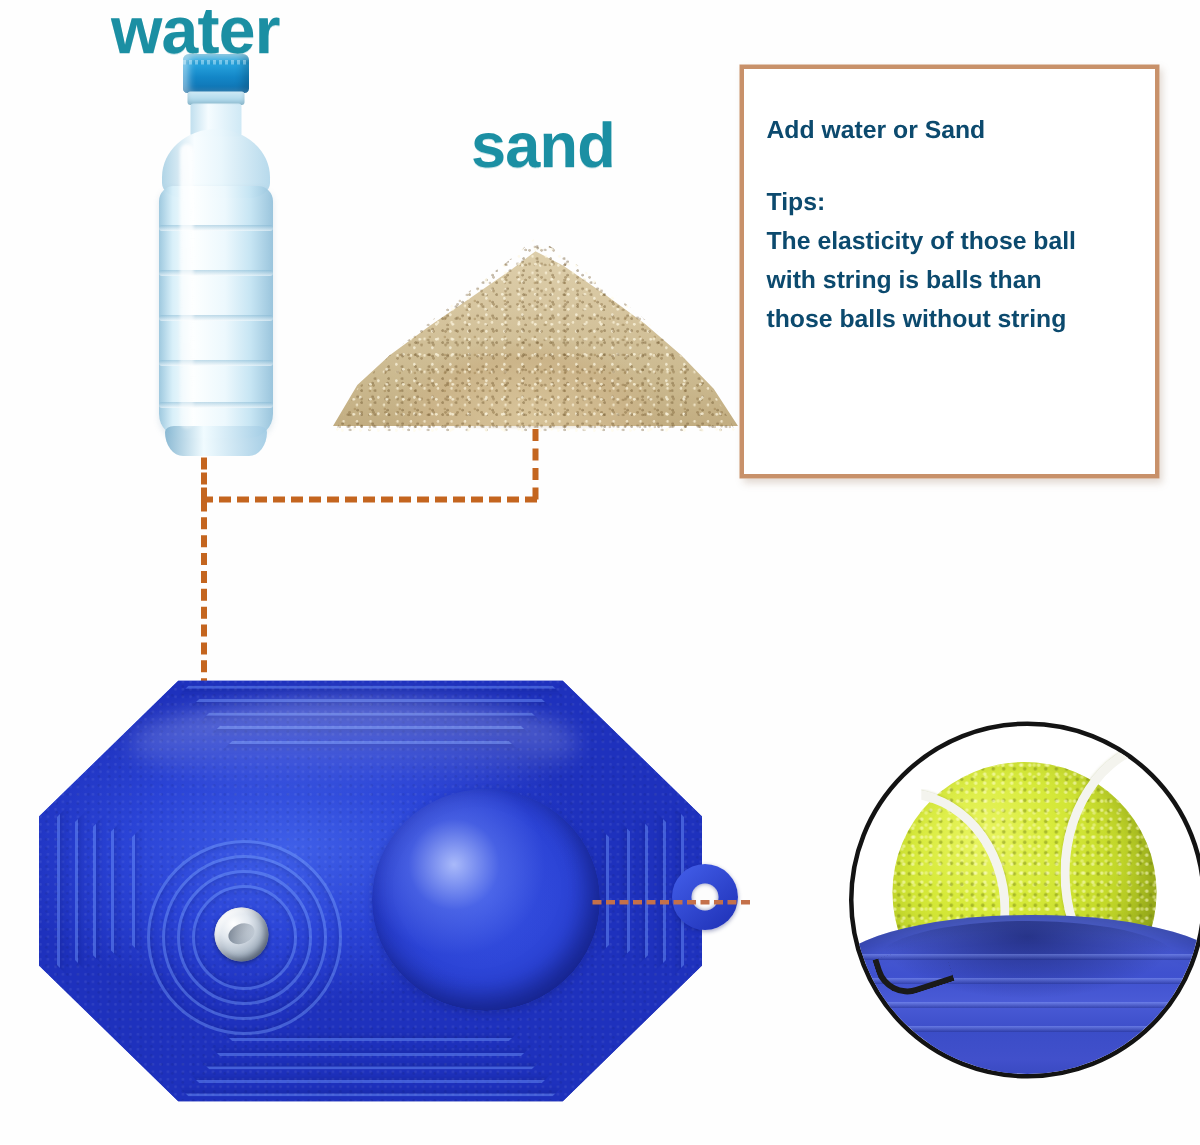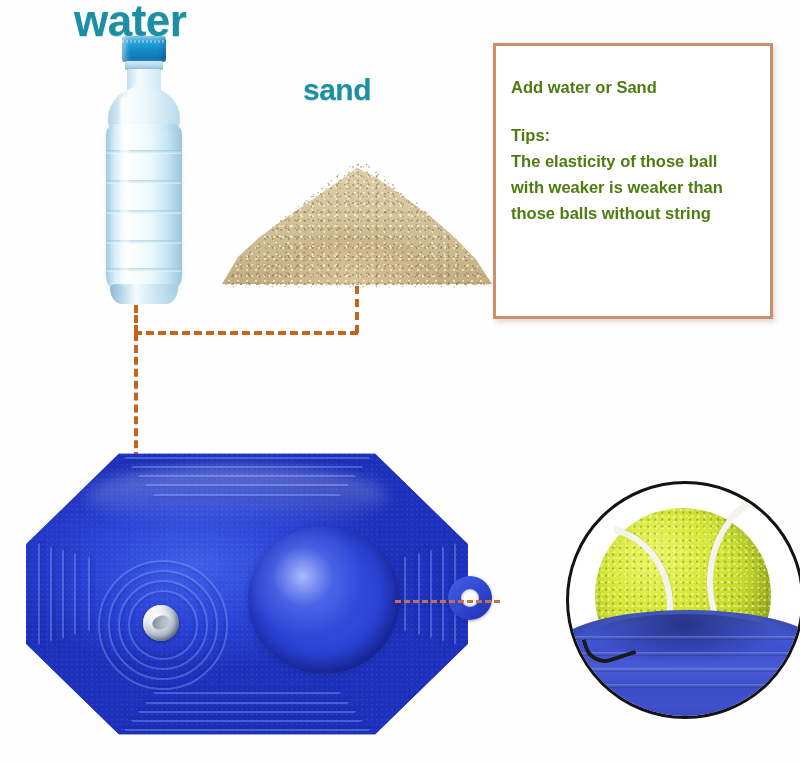--- a/index.html
+++ b/index.html
@@ -27,23 +27,23 @@
     letter-spacing: -0.5px;
     text-shadow: 0 1px 0 rgba(30,140,160,0.25);
     white-space: nowrap;
   }
   #label-water {
     left: 74px;
     top: -4px;
     font-size: 44px;
   }
   #label-sand {
-    left: 303px;
+    left: 314px;
     top: 73px;
-    font-size: 30px;
+    font-size: 42px;
   }
 
   
   #bottle {
     position: absolute;
     left: 96px;
     top: 36px;
     width: 96px;
     height: 268px;
   }
@@ -196,21 +196,21 @@
   #tipbox-inner {
     position: absolute;
     left: 15px;
     top: 28px;
     right: 8px;
   }
   .tipline {
     font-family: "Liberation Sans", sans-serif;
     font-weight: bold;
     font-size: 16.5px;
-    color: #4d7c0f;
+    color: #0c4a6e;
     line-height: 26px;
     white-space: nowrap;
   }
   .tipgap { height: 22px; }
 
   
   .dash-v {
     position: absolute;
     width: 0;
     border-left: 4px dashed #c4651f;
@@ -478,21 +478,21 @@
     <div class="sand-mound"></div>
     <div class="sand-grains"></div>
   </div>
 
   <div id="tipbox">
     <div id="tipbox-inner">
       <div class="tipline">Add water or Sand</div>
       <div class="tipgap"></div>
       <div class="tipline">Tips:</div>
       <div class="tipline">The elasticity of those ball</div>
-      <div class="tipline">with weaker is weaker than</div>
+      <div class="tipline">with string is balls than</div>
       <div class="tipline">those balls without string</div>
     </div>
   </div>
 
   <div class="dash-v" id="dash-bottle-v"></div>
   <div class="dash-h" id="dash-main-h"></div>
   <div class="dash-v" id="dash-sand-v"></div>
   <div class="dash-v" id="dash-down-v"></div>
 
   <div id="base">

